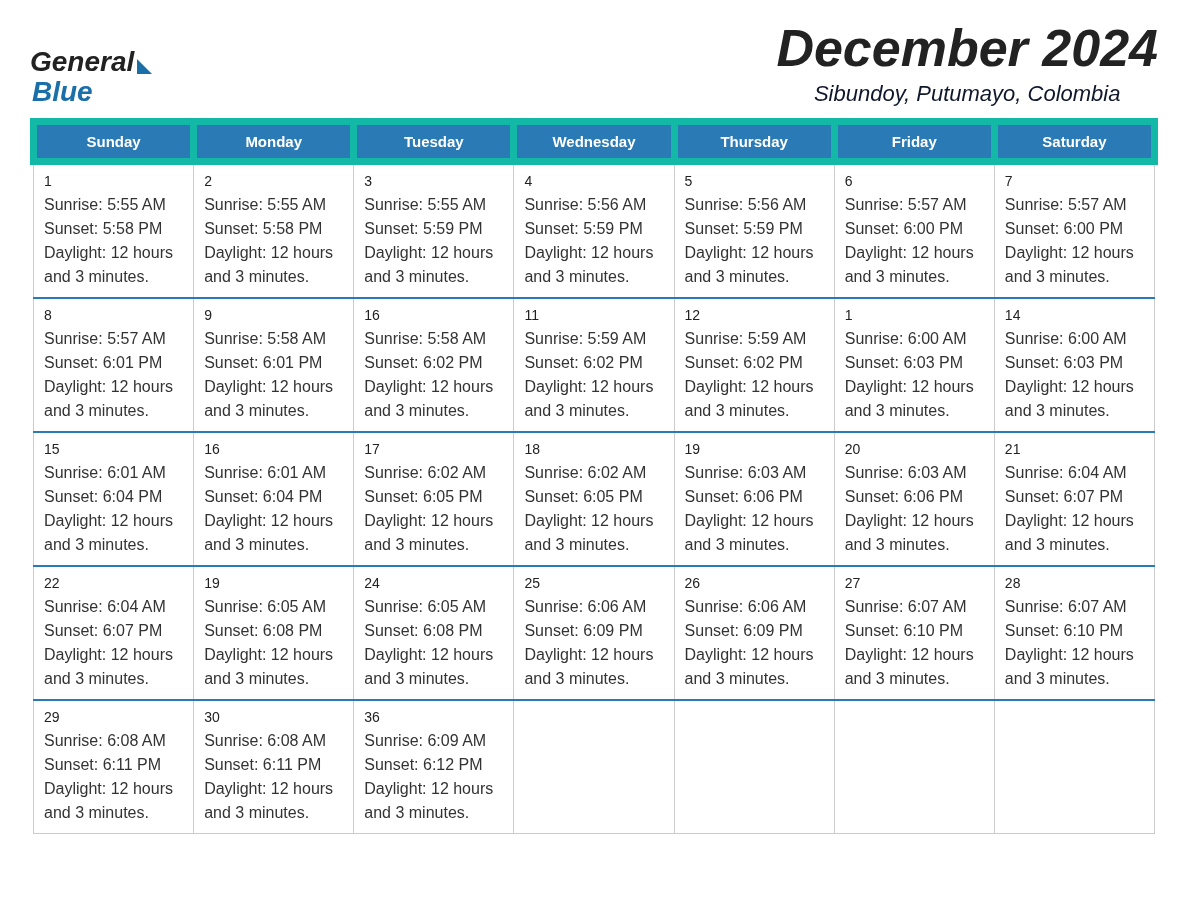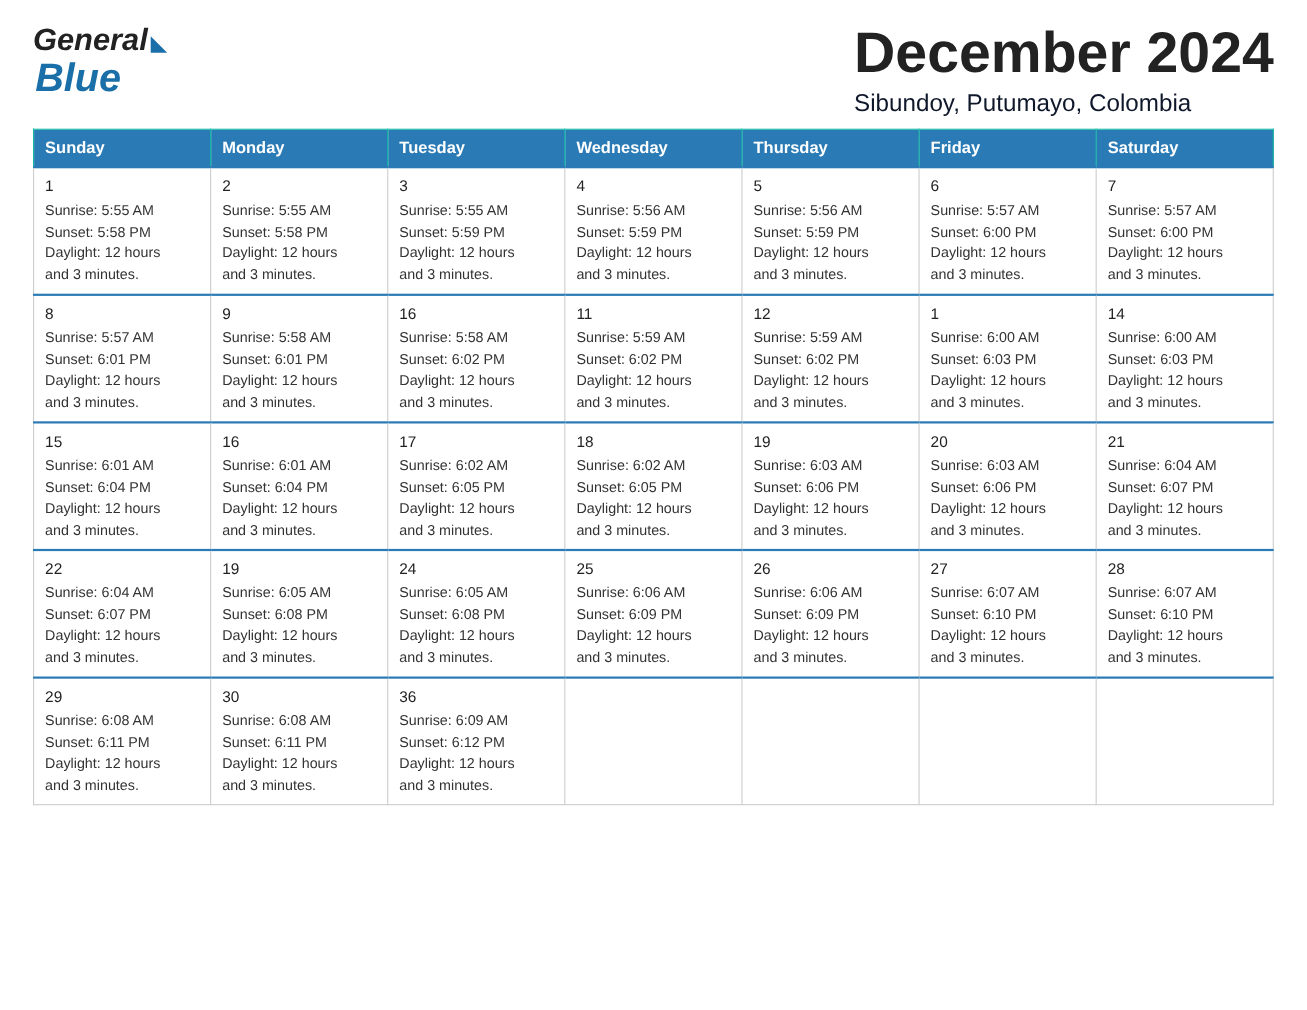--- a/index.html
+++ b/index.html
@@ -13,23 +13,25 @@
     .header {
       display: flex;
       align-items: flex-start;
       justify-content: space-between;
       margin-bottom: 10px;
     }
     .logo {
       display: flex;
       align-items: center;
       gap: 0;
+      margin-top: 26px;
     }
     .title-block {
-      text-align: left;
+      text-align: center;
+      font-style: italic;
     }
     .title-block h1 {
       font-size: 52px;
       font-weight: bold;
       color: #222;
       line-height: 1.1;
     }
     .title-block h2 {
       font-size: 22px;
       font-weight: normal;
@@ -40,42 +42,42 @@
       width: 100%;
       border-collapse: collapse;
       margin-top: 10px;
     }
     thead tr th {
       background-color: #2a7ab5;
       color: #fff;
       font-size: 15px;
       font-weight: bold;
       padding: 8px 10px;
-      text-align: left;
-      border: 1px solid #14b8a6;
+      text-align: center;
+      border: 7px solid #14b8a6;
     }
     tbody tr td {
       vertical-align: top;
       padding: 8px 10px;
       font-size: 12.5px;
       color: #222;
       border: 1px solid #ccc;
       border-top: 2px solid #2a7ab5;
       width: calc(100% / 7);
       min-height: 110px;
     }
     tbody tr td .day-num {
       font-size: 14px;
       font-weight: normal;
       color: #222;
       display: block;
       margin-bottom: 4px;
     }
     tbody tr td .day-info {
-      font-size: 13px;
+      font-size: 16px;
       color: #333;
       line-height: 1.5;
     }
     tbody tr:not(:last-child) td {
       border-bottom: 1px solid #ddd;
     }
     .empty-cell {
       background: #fff;
     }
     .logo-icon-wrap {
@@ -97,21 +99,21 @@
 <body>
 
 <div class="header">
   <div class="logo">
     <div class="logo-icon-wrap">
       <div class="logo-row1">
         <span style="font-size:28px;font-weight:bold;color:#222;font-style:italic;font-family:Arial,sans-serif;">General</span>
         <span style="display:inline-block;width:0;height:0;border-left:15px solid #1a6fa8;border-top:15px solid transparent;margin-left:3px;margin-top:8px;"></span>
       </div>
       <div class="logo-row2">
-        <span style="font-size:36px;font-weight:bold;color:#1a6fa8;font-style:italic;font-family:Arial,sans-serif;margin-left:2px;">Blue</span>
+        <span style="font-size:28px;font-weight:bold;color:#1a6fa8;font-style:italic;font-family:Arial,sans-serif;margin-left:2px;">Blue</span>
       </div>
     </div>
   </div>
   <div class="title-block">
     <h1>December 2024</h1>
     <h2>Sibundoy, Putumayo, Colombia</h2>
   </div>
 </div>
 
 <table>

